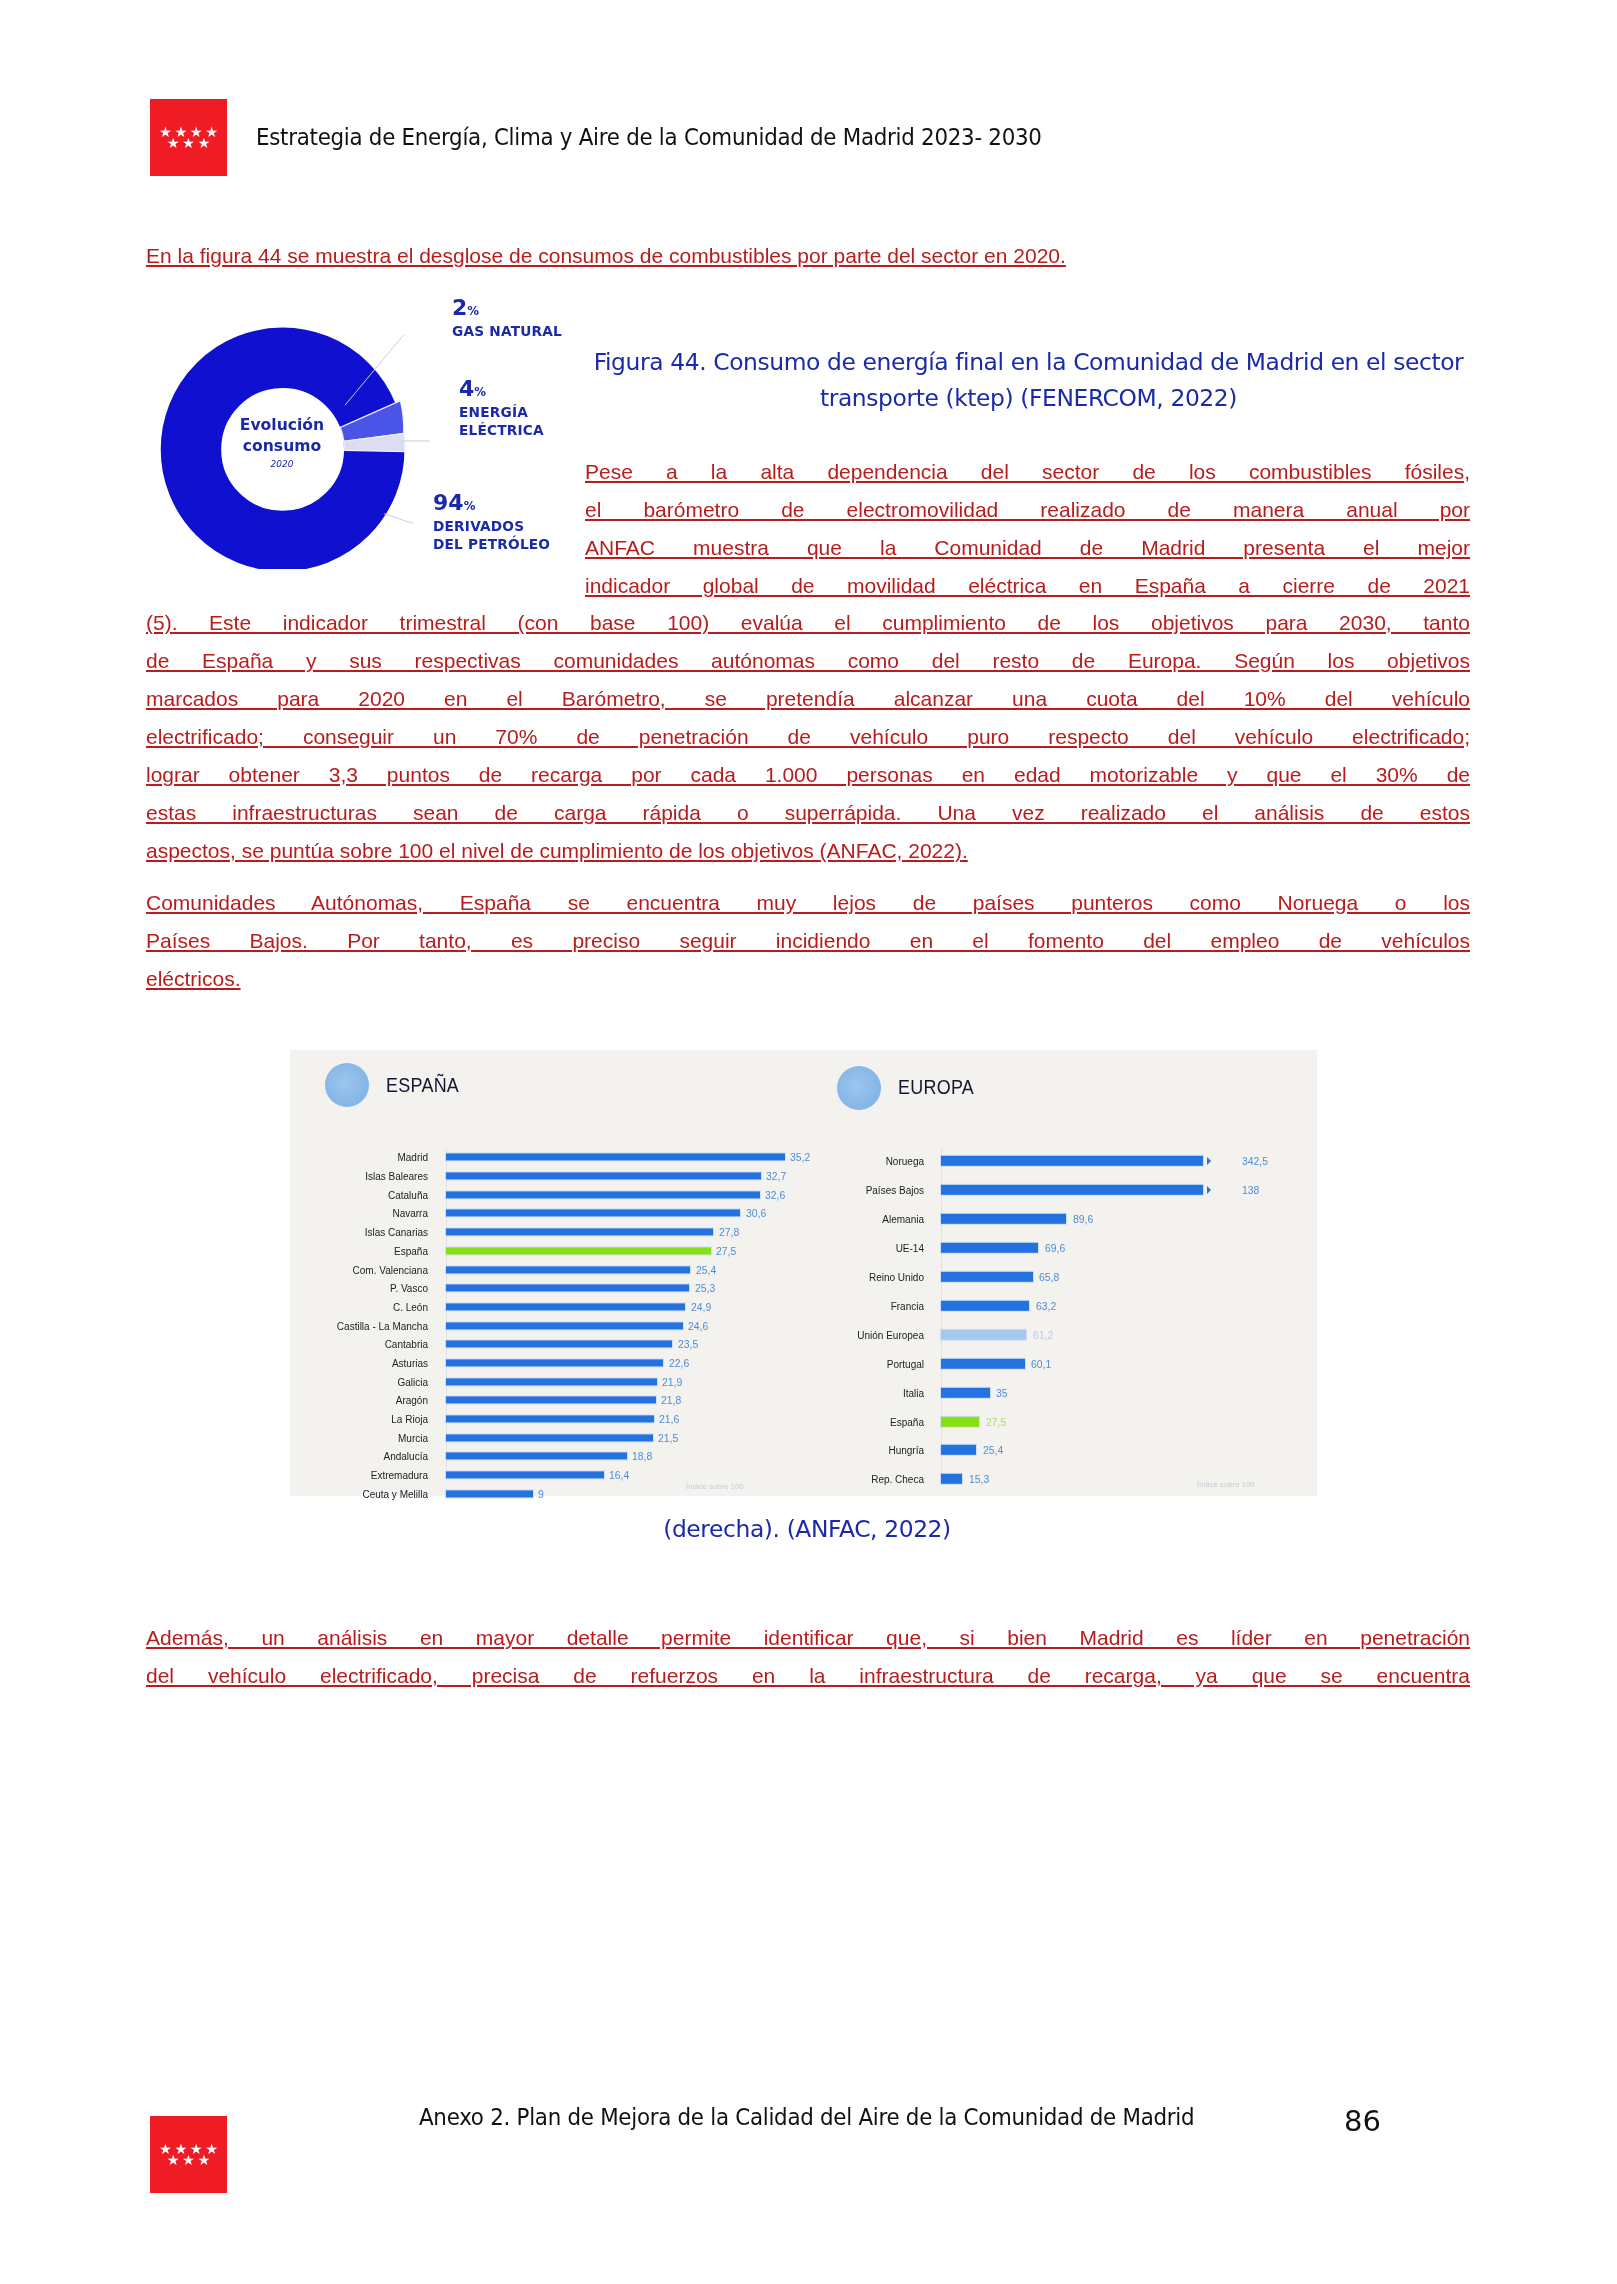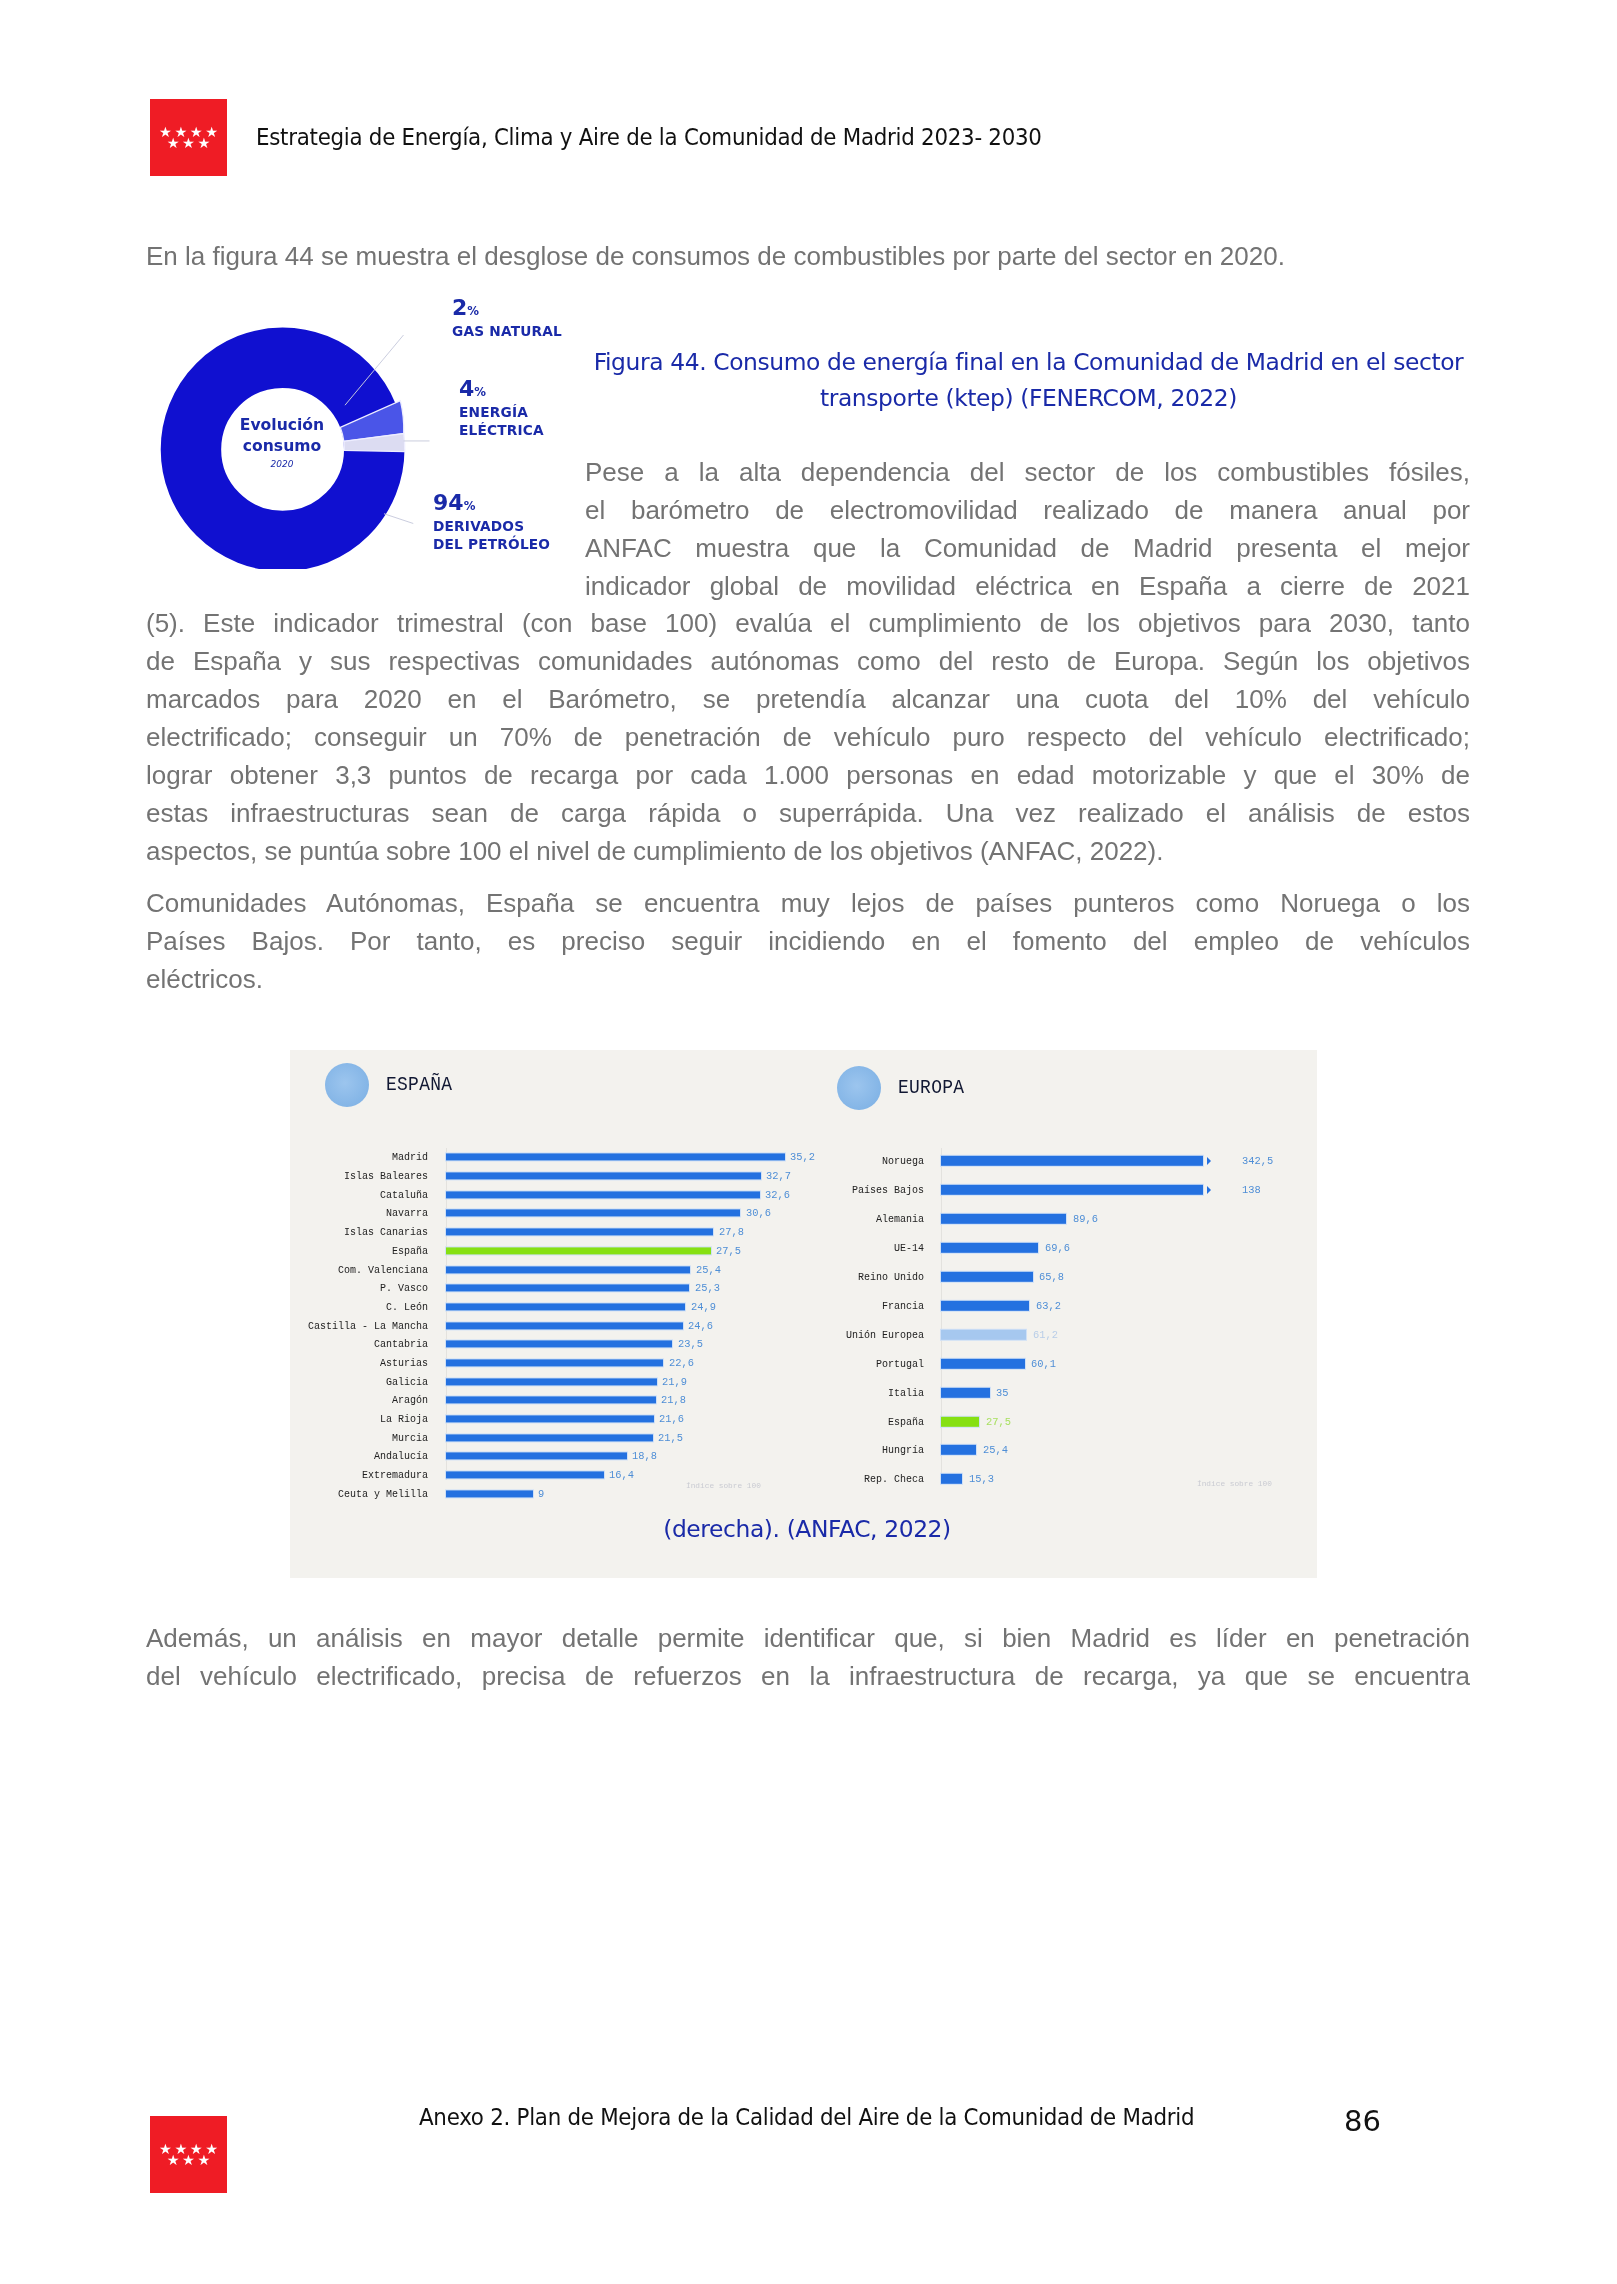--- a/index.html
+++ b/index.html
@@ -8,37 +8,37 @@
 
   
   .logo { position: absolute; width: 77px; height: 77px; background: #ef1c25; display: flex; flex-direction: column; align-items: center; justify-content: center; }
   .logo .row { display: flex; gap: 2.6px; line-height: 1; color: #fff; font-size: 14.3px; }
   .logo .row2 { margin-top: -2.6px; }
   .hdr-title { left: 256px; top: 124px; font-family: "DejaVu Sans", sans-serif; font-size: 23px; letter-spacing: -0.3px; color: #111; transform: scaleX(0.93); transform-origin: left; white-space: nowrap; }
   .ftr-title { left: 419px; top: 2104px; font-family: "DejaVu Sans", sans-serif; font-size: 23px; letter-spacing: -0.3px; color: #111; transform: scaleX(0.93); transform-origin: left; white-space: nowrap; }
   .ftr-page { left: 1344px; top: 2104px; font-family: "DejaVu Sans", sans-serif; font-size: 29px; color: #111; }
 
   
-  .p { font-size: 26px; line-height: 38px; text-align: justify; color: #737373; }
+  .p { font-size: 21px; line-height: 38px; text-align: justify; color: #b91c1c; text-decoration: underline; }
   .line { display: block; text-align: justify; text-align-last: justify; white-space: nowrap; }
   .line.end { text-align-last: left; }
 
   
   .caption { font-family: "DejaVu Sans", sans-serif; color: #1a2aa8; font-size: 23.4px; line-height: 36px; text-align: center; letter-spacing: -0.4px; }
 
   
   .donut-wrap { left: 156px; top: 296px; width: 417px; height: 273px; }
   .donut-lbl { position: absolute; font-family: "DejaVu Sans", sans-serif; font-weight: bold; color: #1a2aa8; }
   .donut-lbl .pct { font-size: 22px; line-height: 23.4px; }
   .donut-lbl .pct small { font-size: 11.7px; }
   .donut-lbl .name { font-size: 13.7px; line-height: 17.6px; letter-spacing: 0.2px; }
   .donut-center { position: absolute; text-align: center; font-family: "DejaVu Sans", sans-serif; color: #1a2aa8; }
 
   
-  .charts { left: 290px; top: 1050px; width: 1027px; height: 528px; background: #f3f2ee; font-family: Liberation Mono, monospace; }
+  .charts { left: 290px; top: 1050px; width: 1027px; height: 446px; background: #f3f2ee; }
   .chart-head { position: absolute; display: flex; align-items: center; gap: 17px; }
   .globe { width: 44px; height: 44px; border-radius: 50%; background: radial-gradient(circle at 45% 45%, #9cc5ee, #79aee3); }
   .chart-title { font-size: 19.5px; color: #111833; letter-spacing: 0.3px; transform: scaleX(0.92); transform-origin: left; }
   .bar-label { position: absolute; text-align: right; font-size: 10px; color: #222; white-space: nowrap; transform: translateY(-50%); }
   .bar { position: absolute; height: 7.2px; background: #2471e0; box-shadow: 0 0 0 1px #cfe0f6; transform: translateY(-50%); }
   .bar-val { position: absolute; font-size: 10.4px; color: #4e8ed6; white-space: nowrap; transform: translateY(-50%); }
   .bar-arrow { position: absolute; width: 0; height: 0; border-top: 4.6px solid transparent; border-bottom: 4.6px solid transparent; border-left: 4.6px solid #2471e0; transform: translateY(-50%); }
   .axis-line { position: absolute; width: 0.7px; background: #e3e2de; }
   .note { position: absolute; font-size: 7.8px; color: #c9cbd2; }
 </style>

